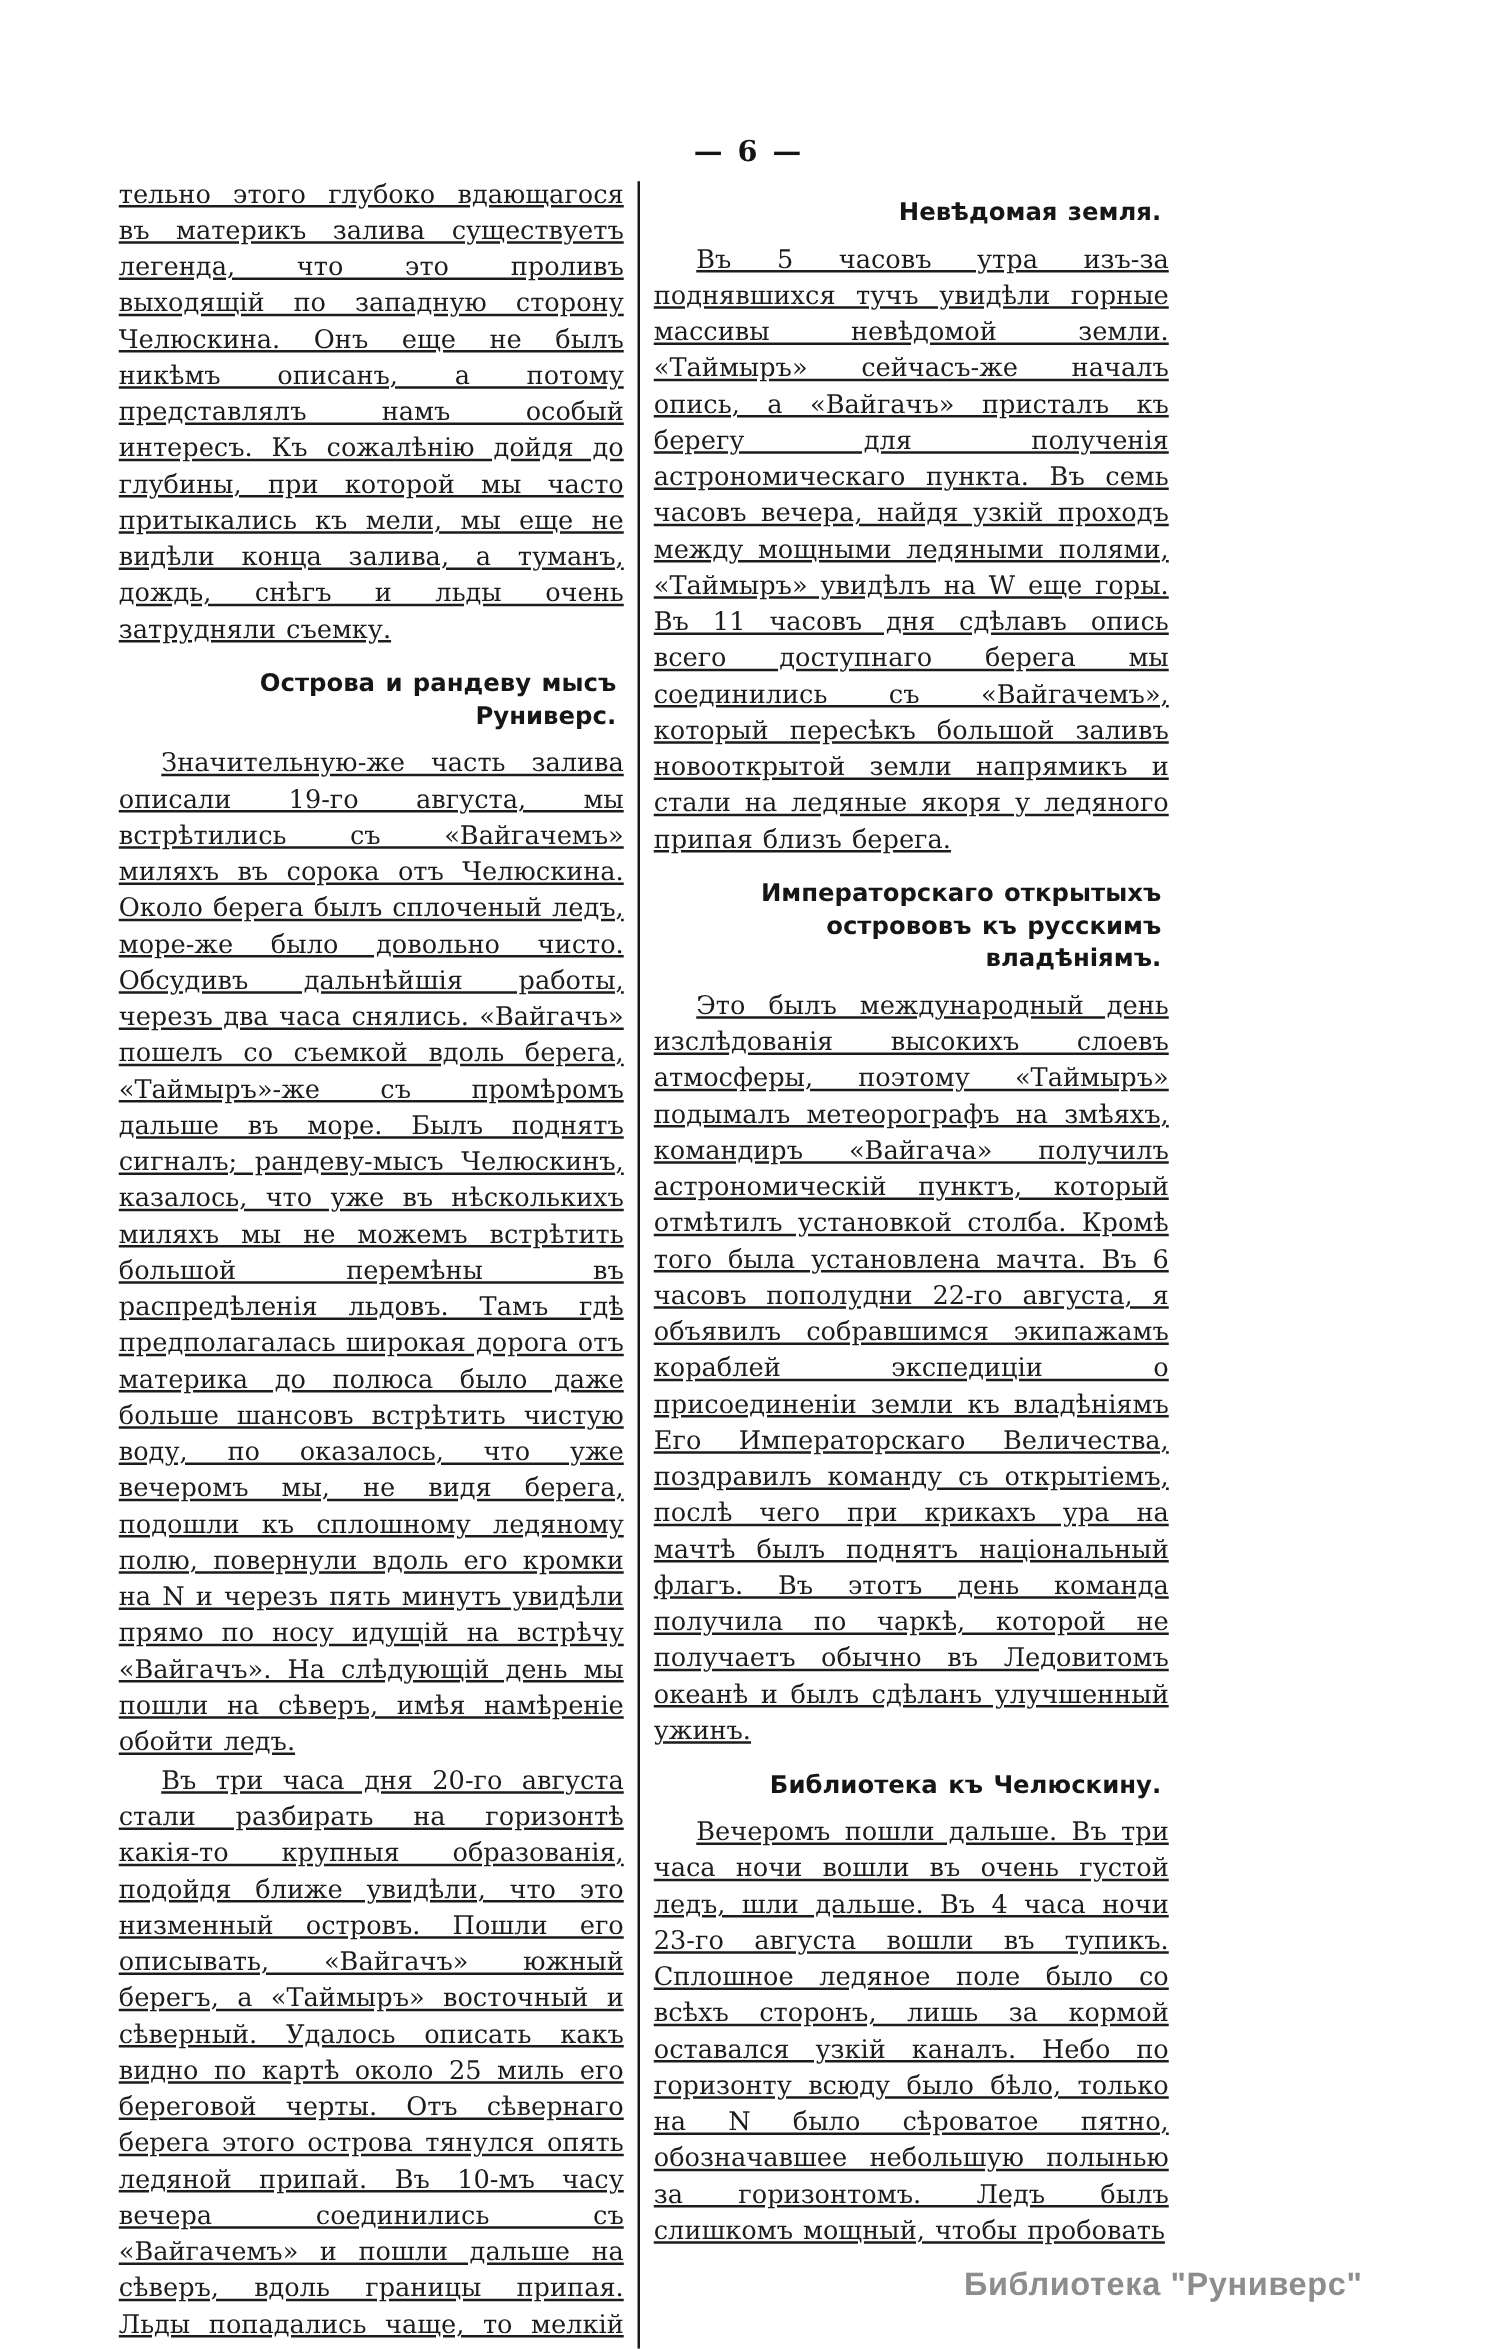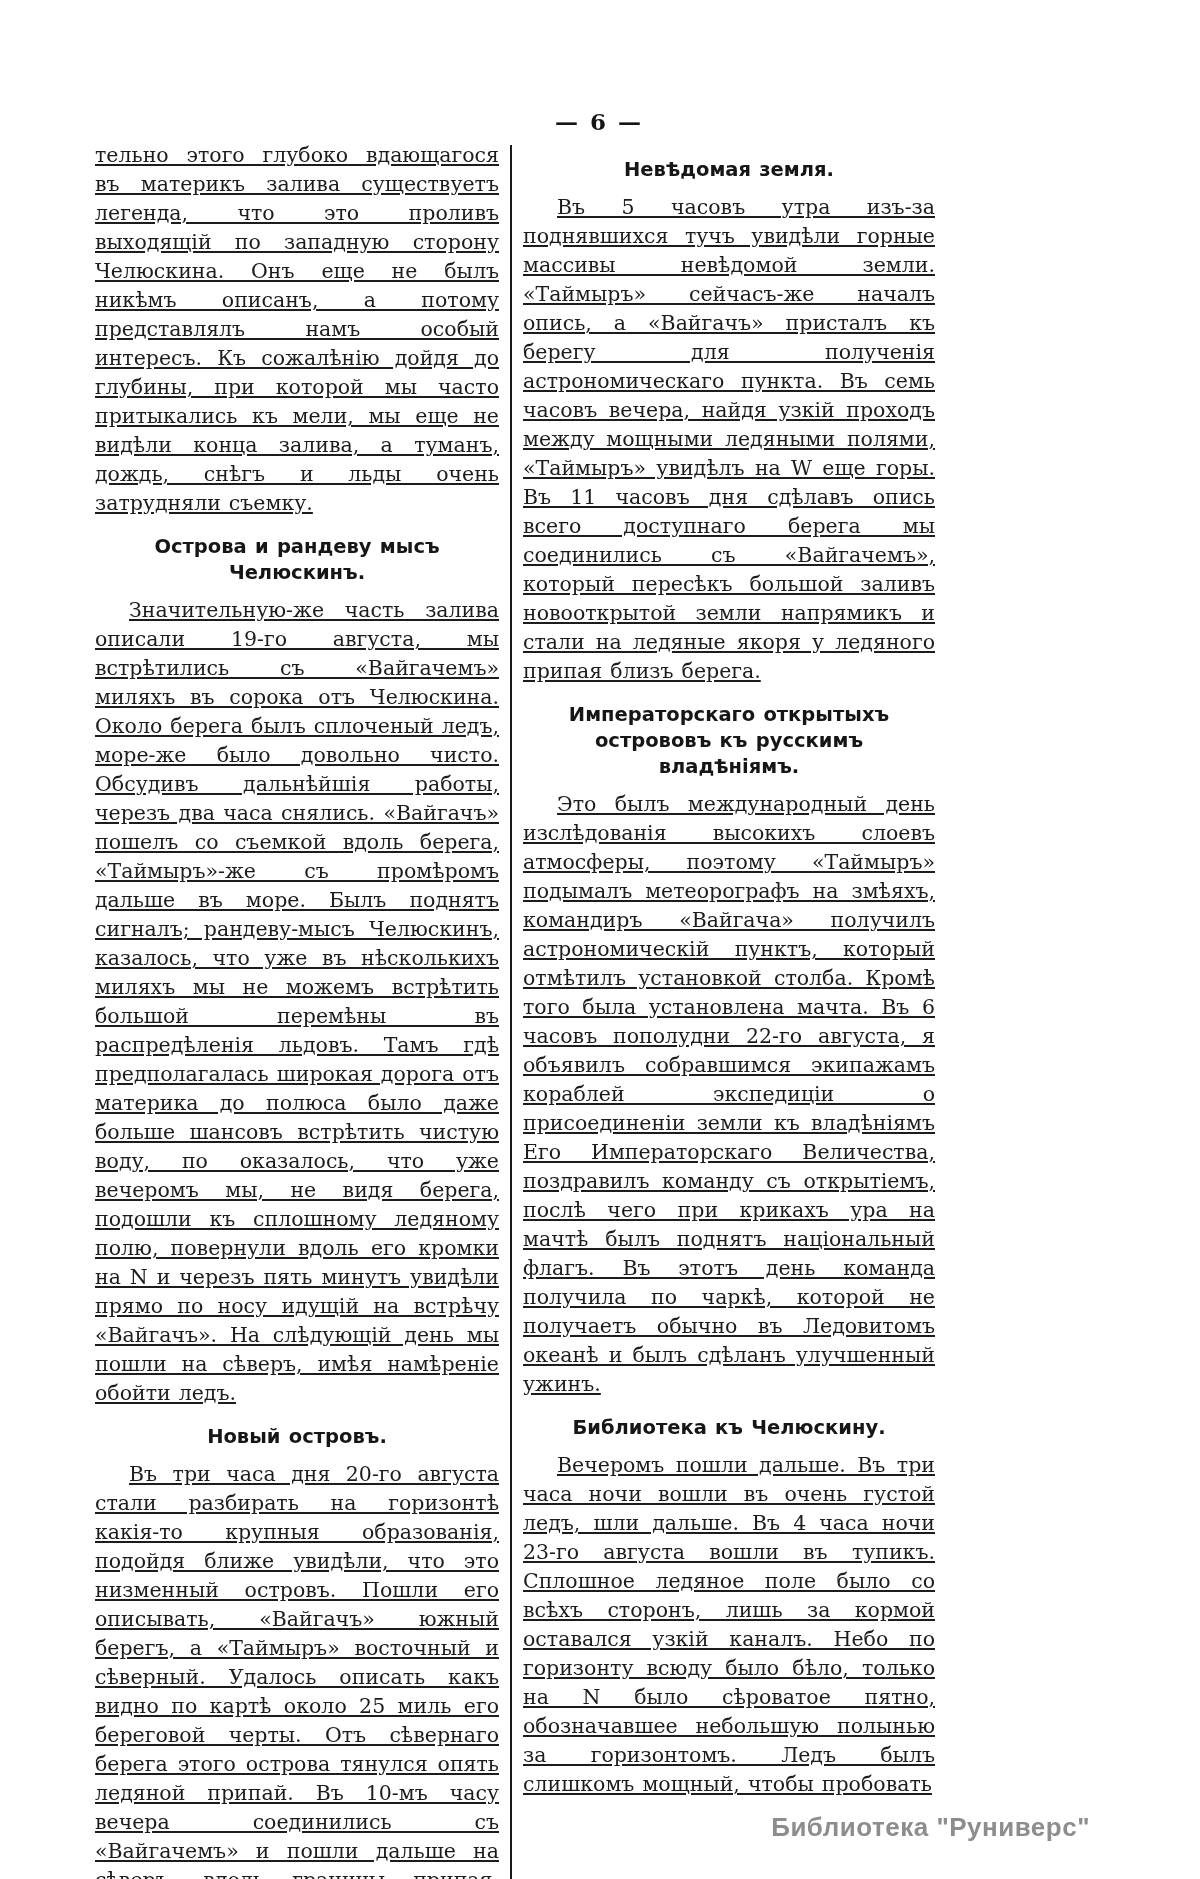--- a/index.html
+++ b/index.html
@@ -43,21 +43,21 @@
     margin: 4px 11px 16px 11px;
   }
   .col p { margin: 0 0 2px 0; text-decoration: underline; }
   .col p.ind { text-indent: 34px; }
   .col h3 {
     margin: 16px 6px 10px 6px;
     font-family: "DejaVu Sans", "Liberation Sans", sans-serif;
     font-size: 19.5px;
     line-height: 26px;
     font-weight: bold;
-    text-align: center;
+    text-align: right;
     color: #161616;
   }
   .watermark {
     position: absolute;
     right: 110px;
     bottom: 36px;
     font-family: "Liberation Sans", sans-serif;
     font-size: 26px;
     font-weight: bold;
     color: #8d8d8d;
@@ -68,23 +68,22 @@
 <body>
 
 <div class="page">
 
   <div class="page-number">— 6 —</div>
 
   <div class="columns">
 
     <div class="col left">
       <p>тельно этого глубоко вдающагося въ материкъ залива существуетъ легенда, что это проливъ выходящій по западную сторону Челюскина. Онъ еще не былъ никѣмъ описанъ, а потому представлялъ намъ особый интересъ. Къ сожалѣнію дойдя до глубины, при которой мы часто притыкались къ мели, мы еще не видѣли конца залива, а туманъ, дождь, снѣгъ и льды очень затрудняли съемку.</p>
-      <h3>Острова и рандеву мысъ Челюскинъ.</h3>
+      <h3>Острова и рандеву мысъ Руниверс.</h3>
       <p class="ind">Значительную-же часть залива описали 19-го августа, мы встрѣтились съ «Вайгачемъ» миляхъ въ сорока отъ Челюскина. Около берега былъ сплоченый ледъ, море-же было довольно чисто. Обсудивъ дальнѣйшія работы, черезъ два часа снялись. «Вайгачъ» пошелъ со съемкой вдоль берега, «Таймыръ»-же съ промѣромъ дальше въ море. Былъ поднятъ сигналъ; рандеву-мысъ Челюскинъ, казалось, что уже въ нѣсколькихъ миляхъ мы не можемъ встрѣтить большой перемѣны въ распредѣленія льдовъ. Тамъ гдѣ предполагалась широкая дорога отъ материка до полюса было даже больше шансовъ встрѣтить чистую воду, по оказалось, что уже вечеромъ мы, не видя берега, подошли къ сплошному ледяному полю, повернули вдоль его кромки на N и черезъ пять минутъ увидѣли прямо по носу идущій на встрѣчу «Вайгачъ». На слѣдующій день мы пошли на сѣверъ, имѣя намѣреніе обойти ледъ.</p>
-      <h3>Новый островъ.</h3>
       <p class="ind">Въ три часа дня 20-го августа стали разбирать на горизонтѣ какія-то крупныя образованія, подойдя ближе увидѣли, что это низменный островъ. Пошли его описывать, «Вайгачъ» южный берегъ, а «Таймыръ» восточный и сѣверный. Удалось описать какъ видно по картѣ около 25 миль его береговой черты. Отъ сѣвернаго берега этого острова тянулся опять ледяной припай. Въ 10-мъ часу вечера соединились съ «Вайгачемъ» и пошли дальше на сѣверъ, вдоль границы припая. Льды попадались чаще, то мелкій разбитый, то полосы сплоченаго. Глубины упавшія у острова до 10 саженъ, опять возросли до 80—90. Въ эту ночь мы</p>
     </div>
 
     <div class="divider"></div>
 
     <div class="col right">
       <h3>Невѣдомая земля.</h3>
       <p class="ind">Въ 5 часовъ утра изъ-за поднявшихся тучъ увидѣли горные массивы невѣдомой земли. «Таймыръ» сейчасъ-же началъ опись, а «Вайгачъ» присталъ къ берегу для полученія астрономическаго пункта. Въ семь часовъ вечера, найдя узкій проходъ между мощными ледяными полями, «Таймыръ» увидѣлъ на W еще горы. Въ 11 часовъ дня сдѣлавъ опись всего доступнаго берега мы соединились съ «Вайгачемъ», который пересѣкъ большой заливъ новооткрытой земли напрямикъ и стали на ледяные якоря у ледяного припая близъ берега.</p>
       <h3>Императорскаго открытыхъ острововъ къ русскимъ владѣніямъ.</h3>
       <p class="ind">Это былъ международный день изслѣдованія высокихъ слоевъ атмосферы, поэтому «Таймыръ» подымалъ метеорографъ на змѣяхъ, командиръ «Вайгача» получилъ астрономическій пунктъ, который отмѣтилъ установкой столба. Кромѣ того была установлена мачта. Въ 6 часовъ пополудни 22-го августа, я объявилъ собравшимся экипажамъ кораблей экспедиціи о присоединеніи земли къ владѣніямъ Его Императорскаго Величества, поздравилъ команду съ открытіемъ, послѣ чего при крикахъ ура на мачтѣ былъ поднятъ національный флагъ. Въ этотъ день команда получила по чаркѣ, которой не получаетъ обычно въ Ледовитомъ океанѣ и былъ сдѣланъ улучшенный ужинъ.</p>

